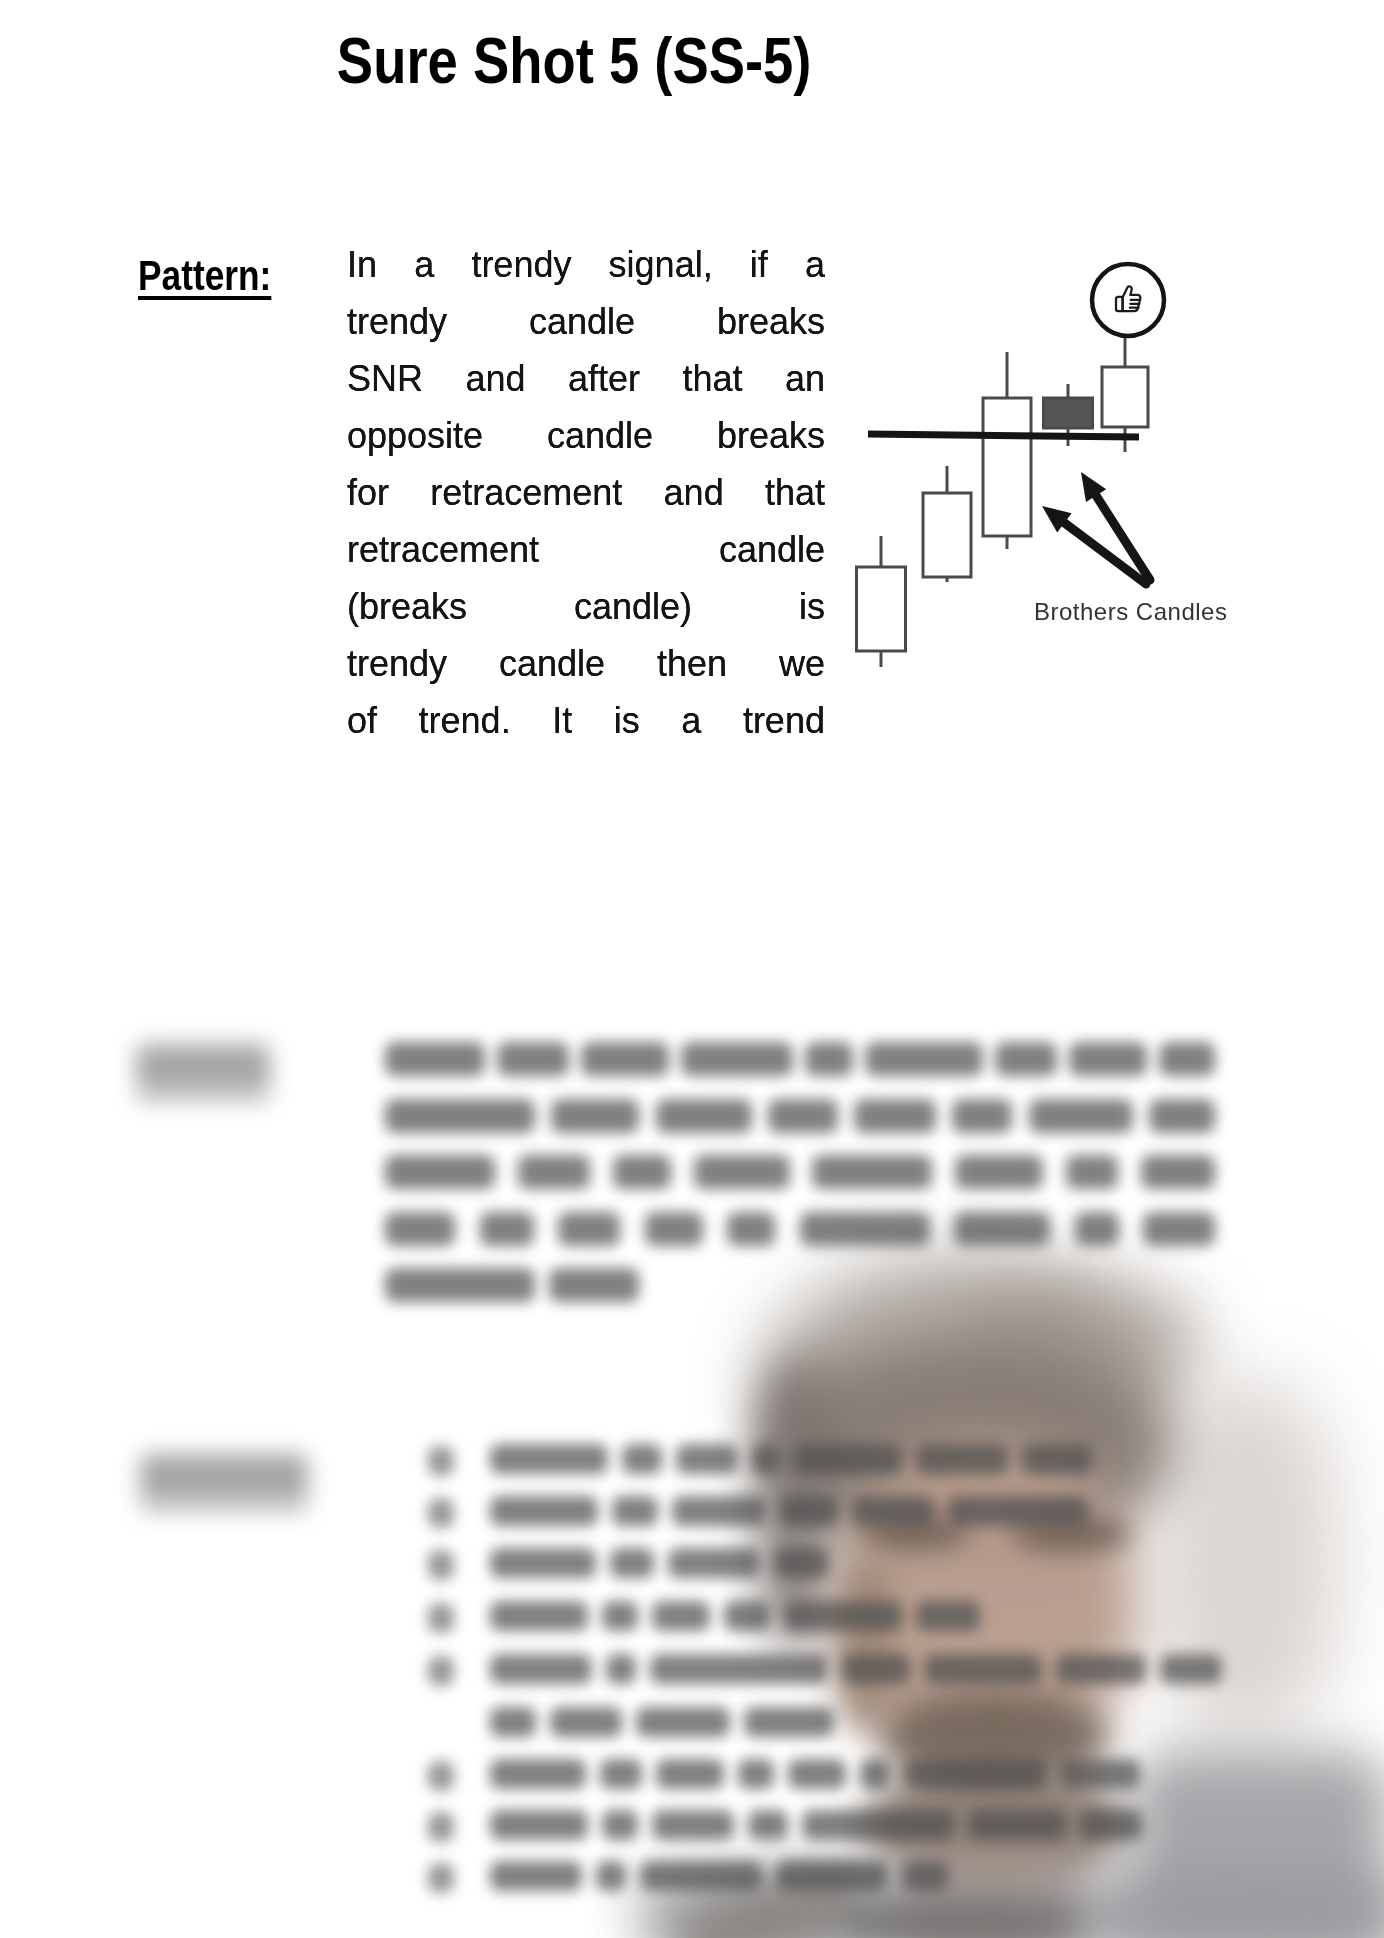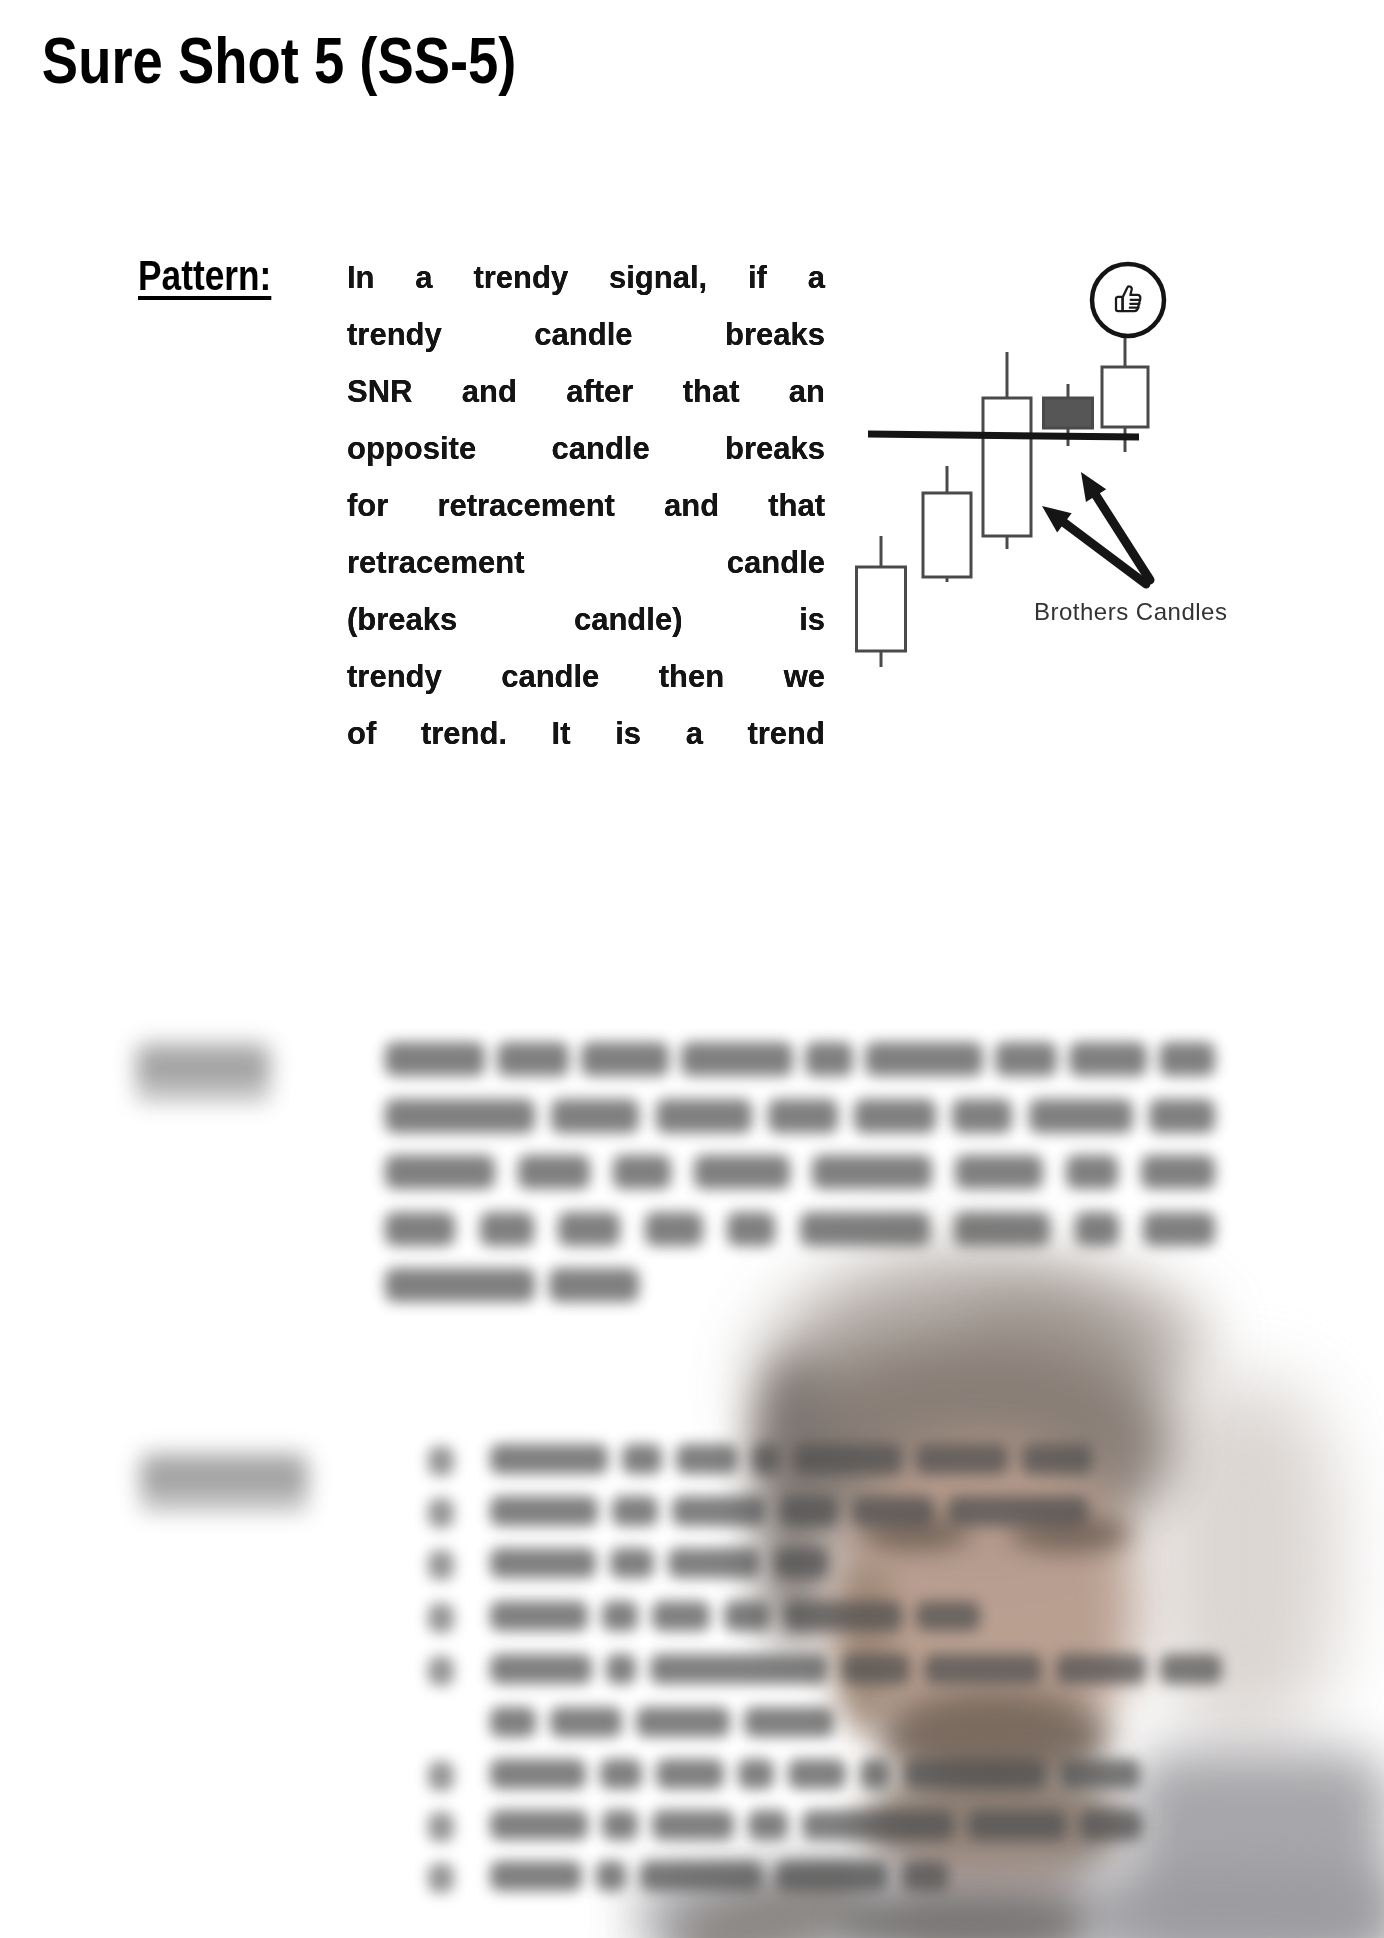--- a/index.html
+++ b/index.html
@@ -3,42 +3,42 @@
 <meta charset="utf-8">
 <style>
   html,body{margin:0;padding:0;background:#e8e8e8;}
   .page{
     position:relative;width:1384px;height:1938px;margin:0 auto;
     background:#ffffff;overflow:hidden;
     font-family:"Liberation Sans", sans-serif;color:#111;
   }
   
   .title{
-    position:absolute;left:0;top:24px;width:1149px;
+    position:absolute;left:0;top:24px;width:1149px;text-align:center;
     font-size:64px;font-weight:bold;color:#000;z-index:5;
   }
   .title .squeeze{display:inline-block;transform:scaleX(.85);}
   .subtitle{
     position:absolute;left:0;top:116px;width:1384px;text-align:center;
     font-size:47px;font-weight:bold;color:#000;z-index:5;
   }
   .subtitle .squeeze{
     display:inline-block;transform:scaleX(.9);
     text-decoration:underline;text-decoration-thickness:5px;text-underline-offset:7px;
   }
   
   .section-label{
     position:absolute;font-weight:bold;color:#000;z-index:5;
     font-size:42px;transform:scaleX(.84);transform-origin:left center;
     text-decoration:underline;text-decoration-thickness:4px;text-underline-offset:6px;
   }
   #pattern-label{left:138px;top:252px;}
   #pattern-paragraph{
-    position:absolute;left:347px;top:249px;width:478px;z-index:5;
-    font-size:31px;color:#141414;text-shadow:0 0 .6px #000;font-weight:bold;
+    position:absolute;left:347px;top:236px;width:478px;z-index:5;
+    font-size:36px;color:#141414;text-shadow:0 0 .6px #000;
   }
   .jline{display:flex;justify-content:space-between;height:57px;}
   .jline span{line-height:57px;white-space:pre;}
   .jline.last{justify-content:flex-start;}
   
   #diagram-svg{position:absolute;left:0;top:0;z-index:4;pointer-events:none;}
   #diagram-label{
     position:absolute;left:1034px;top:598px;width:220px;z-index:5;
     font-size:24px;color:#333;letter-spacing:.5px;
   }

